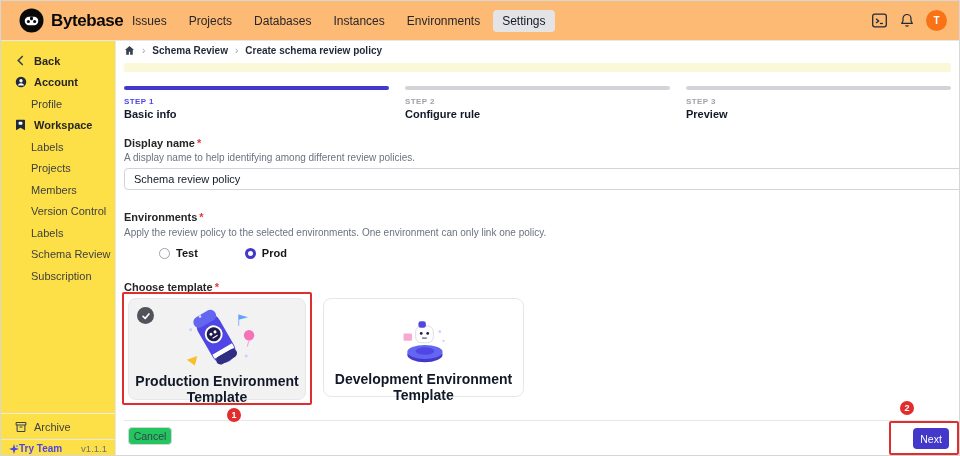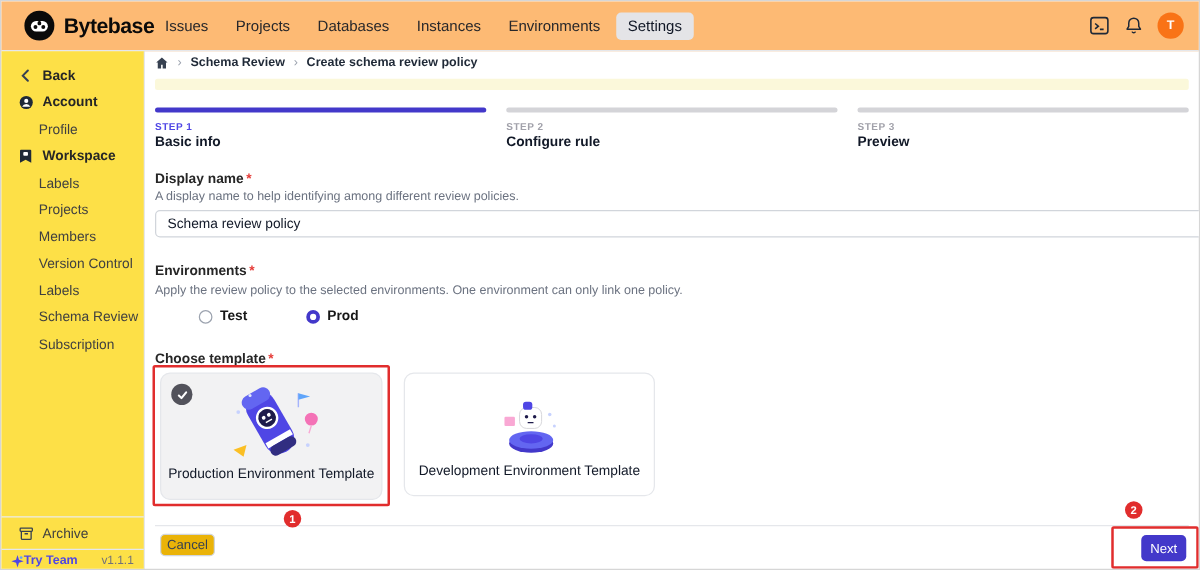--- a/index.html
+++ b/index.html
@@ -64,27 +64,27 @@
   .radio-row { position:absolute; left:125px; top:246px; display:flex; align-items:center; gap:14px; }
   .radio-opt { display:flex; align-items:center; gap:6px; cursor:pointer;padding-left:33px; }
   .radio-circle { width:11px; height:11px; border-radius:50%; border:1.5px solid #9ca3af; background:#fff; }
   .radio-opt.checked .radio-circle { border:3.5px solid var(--button,#4338ca); }
   .radio-lbl { font-size:11px; font-weight:600; color:#171717; }
 
   .tpl-card { position:absolute; border:1px solid #e5e7eb; border-radius:8px; background:#fff;
               cursor:pointer; }
   .tpl-card.selected { background:#f2f2f3; }
   .tpl-card .illus { position:absolute; left:0; right:0; display:flex; justify-content:center; }
-  .tpl-title { position:absolute; left:0; right:0; text-align:center; font-size:11px; font-weight:400; color:#111827; }
+  .tpl-title { position:absolute; left:0; right:0; text-align:center; font-size:14px; font-weight:700; color:#111827; }
   .check-badge { position:absolute; left:8px; top:8px; width:17px; height:17px; border-radius:50%;
                  background:#52525b; display:flex; align-items:center; justify-content:center; }
 
   .footer-divider { position:absolute; left:123px; top:419px; width:827px; height:1px; background:#e5e7eb; }
   .btn-cancel { position:absolute; left:127px; top:426px; width:44px; height:18px;
-                background:#eab308; border:1px solid #d1d5db; border-radius:4px;
+                background:#22c55e; border:1px solid #d1d5db; border-radius:4px;
                 font-size:10.5px; color:#374151; font-family:inherit; cursor:pointer; }
   .btn-next { position:absolute; left:912px; top:427px; width:36px; height:21px;
               background:var(--button,#4338ca); border:none; border-radius:4px;
               font-size:10.5px; font-weight:500; color:#fff; font-family:inherit; cursor:pointer; }
 
   
   .ann { position:absolute; pointer-events:none; }
   .ann-rect { border:2.5px solid var(--annotation,#e12d2d); border-radius:2px; }
   .ann-badge { width:14px; height:14px; border-radius:50%; background:var(--annotation,#e12d2d);
                color:#fff; font-size:9px; font-weight:700; display:flex; align-items:center; justify-content:center; }

